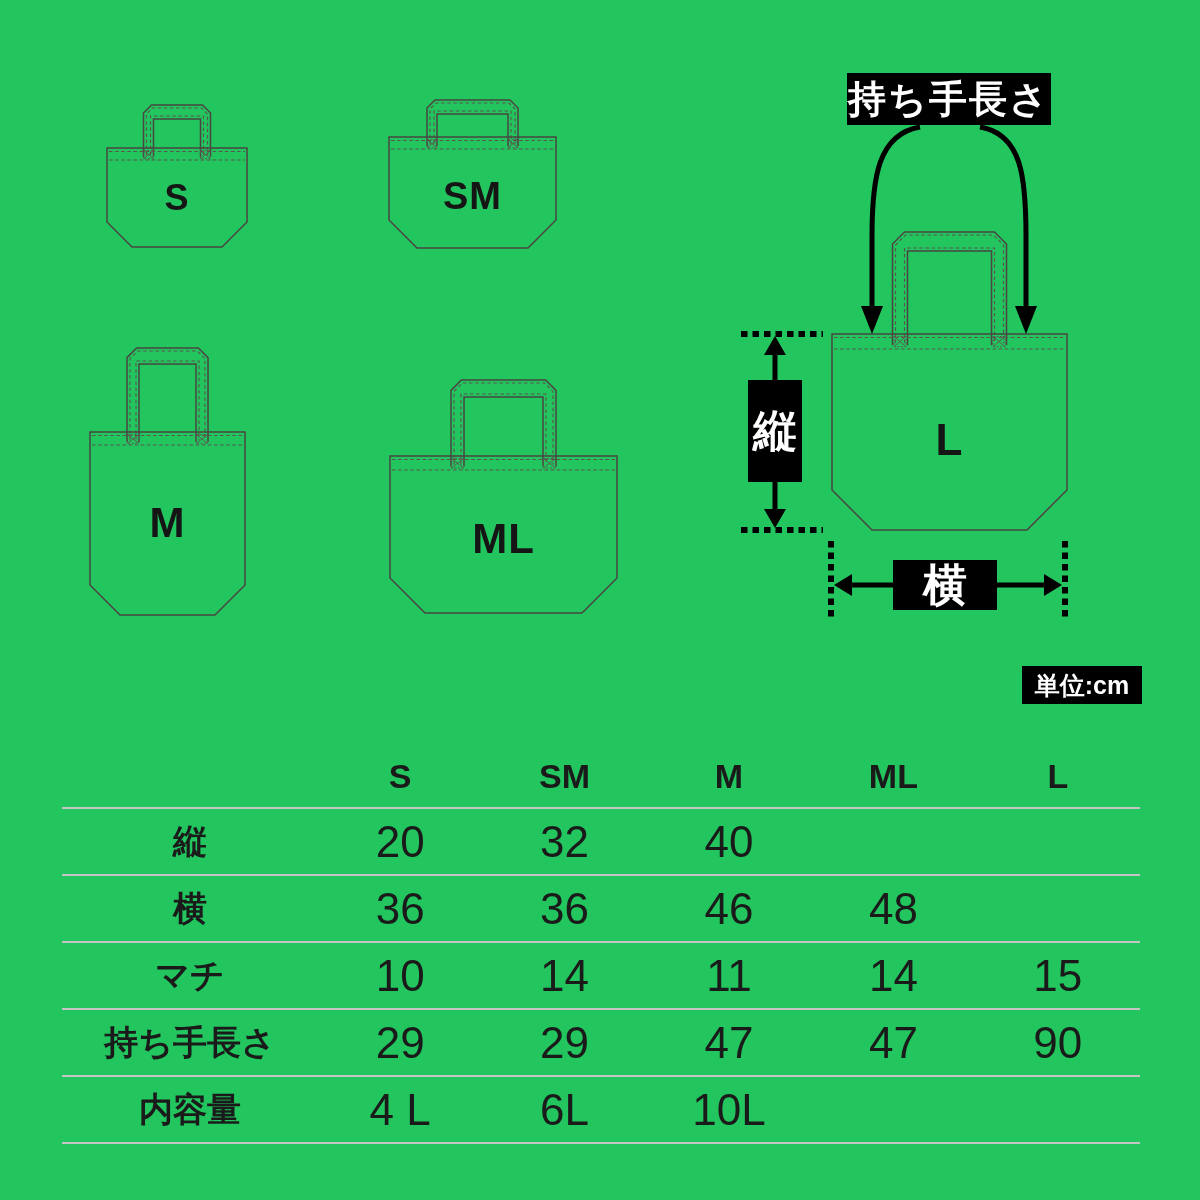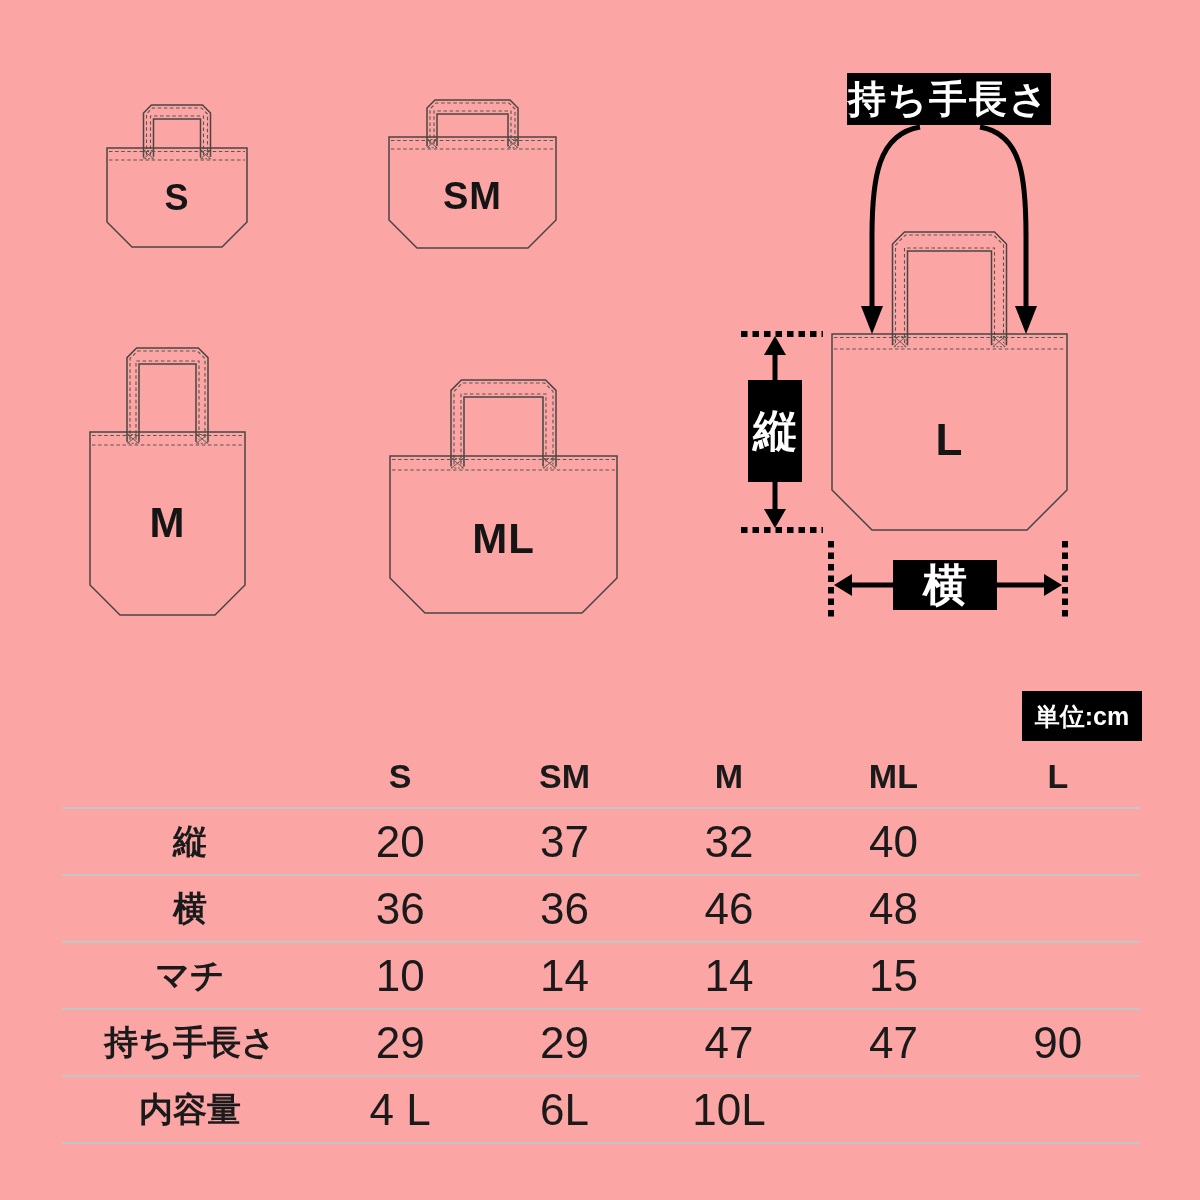--- a/index.html
+++ b/index.html
@@ -1,17 +1,17 @@
 <!DOCTYPE html>
 <html><head>
 <meta charset="utf-8">
 <style>
   html,body{margin:0;padding:0;background:#fff;}
   #stage{
-    position:relative;width:1200px;height:1200px;background:#fca5a5;overflow:hidden;
+    position:relative;width:1200px;height:1200px;background:#22c55e;overflow:hidden;
     font-family:"Liberation Sans","DejaVu Sans",sans-serif;
   }
   #art{position:absolute;left:0;top:0;}
   .bag-label{
     position:absolute;transform:translate(-50%,-50%);
     font-weight:bold;color:#151515;letter-spacing:1px;white-space:nowrap;
   }
   .abox{
     position:absolute;background:#000;color:#fff;font-weight:bold;
     display:flex;align-items:center;justify-content:center;
@@ -134,49 +134,49 @@
       <polygon fill="#000" stroke="none" points="1044,574 1044,596 1062,585"></polygon>
     </g>
   </svg>
 
   <div class="abox" id="handle-length-box" style="left:847px;top:73px;width:204px;height:52px;font-size:38px;">持ち手長さ</div>
 
   <div class="abox" id="height-box" style="left:748px;top:380px;width:54px;height:102px;font-size:44px;letter-spacing:0;">縦</div>
 
   <div class="abox" id="width-box" style="left:893px;top:560px;width:104px;height:50px;font-size:44px;letter-spacing:0;">横</div>
 
-  <div class="abox" id="unit-box" style="left:1022px;top:691px;width:120px;height:50px;font-size:25px;letter-spacing:0;">単位:cm</div>
+  <div class="abox" id="unit-box" style="left:1022px;top:666px;width:120px;height:38px;font-size:25px;letter-spacing:0;">単位:cm</div>
 
   <div id="size-table">
       <div class="t-row header">
         <div class="t-cell head"></div>
         <div class="t-cell head">S</div>
         <div class="t-cell head">SM</div>
         <div class="t-cell head">M</div>
         <div class="t-cell head">ML</div>
         <div class="t-cell head">L</div>
       </div>
       <div class="t-row data">
         <div class="t-cell rowlabel">縦</div>
         <div class="t-cell val">20</div>
-        <div class="t-cell val">37</div>
         <div class="t-cell val">32</div>
         <div class="t-cell val">40</div>
       </div>
       <div class="t-row data">
         <div class="t-cell rowlabel">横</div>
         <div class="t-cell val">36</div>
         <div class="t-cell val">36</div>
         <div class="t-cell val">46</div>
         <div class="t-cell val">48</div>
       </div>
       <div class="t-row data">
         <div class="t-cell rowlabel">マチ</div>
         <div class="t-cell val">10</div>
         <div class="t-cell val">14</div>
+        <div class="t-cell val">11</div>
         <div class="t-cell val">14</div>
         <div class="t-cell val">15</div>
       </div>
       <div class="t-row data">
         <div class="t-cell rowlabel">持ち手長さ</div>
         <div class="t-cell val">29</div>
         <div class="t-cell val">29</div>
         <div class="t-cell val">47</div>
         <div class="t-cell val">47</div>
         <div class="t-cell val">90</div>

